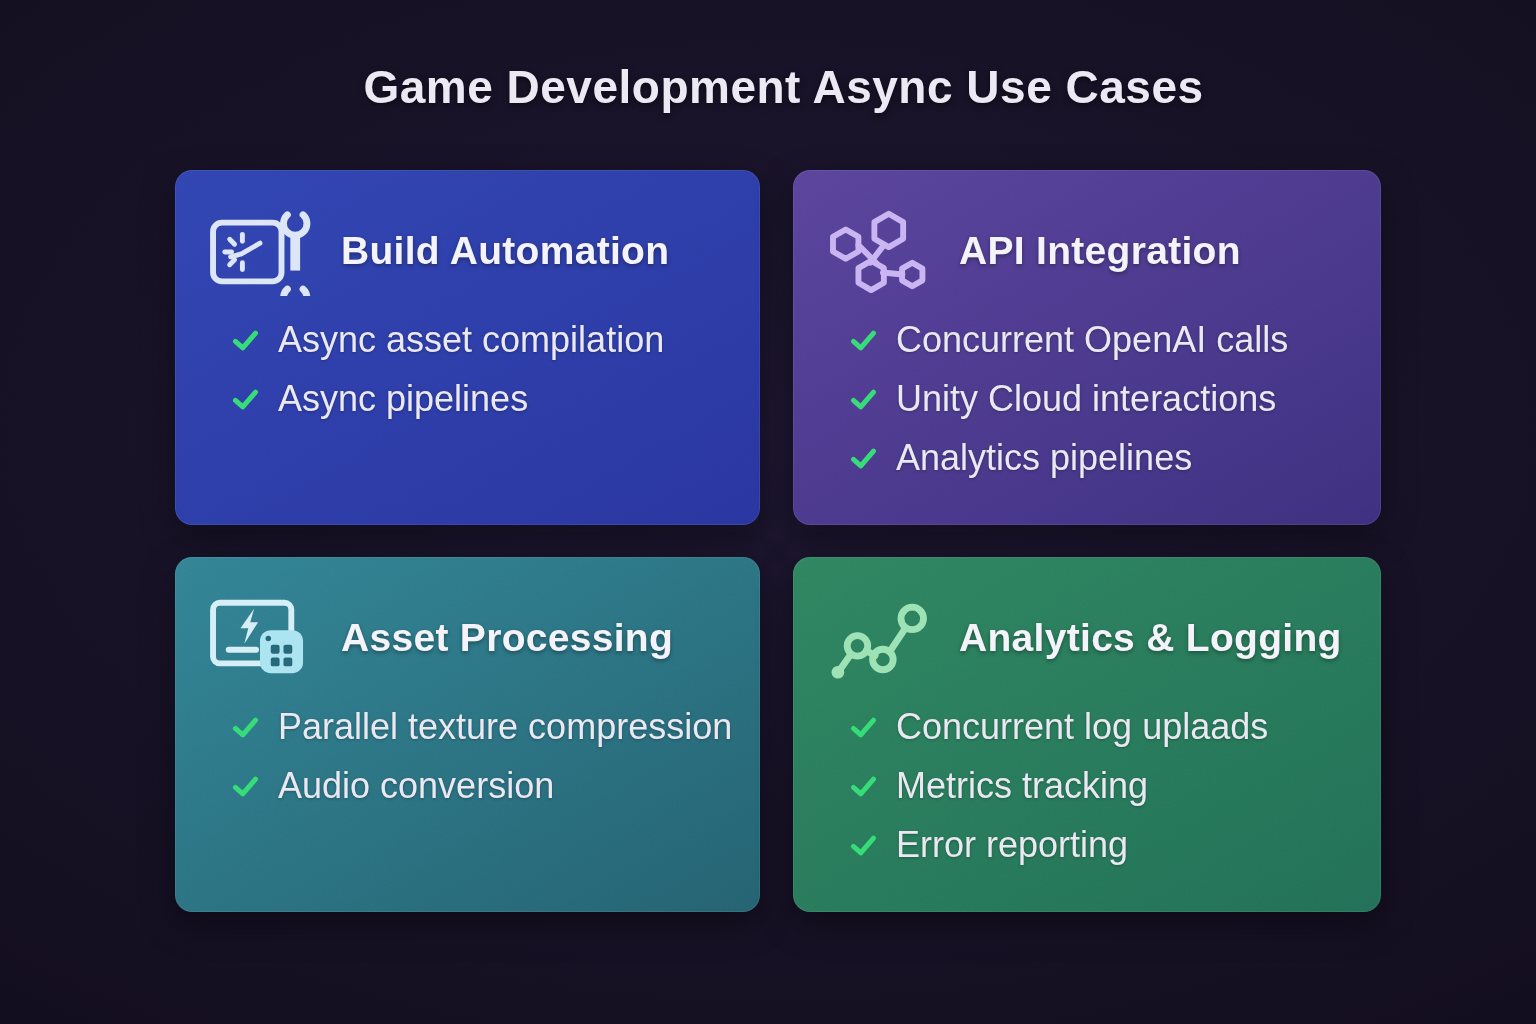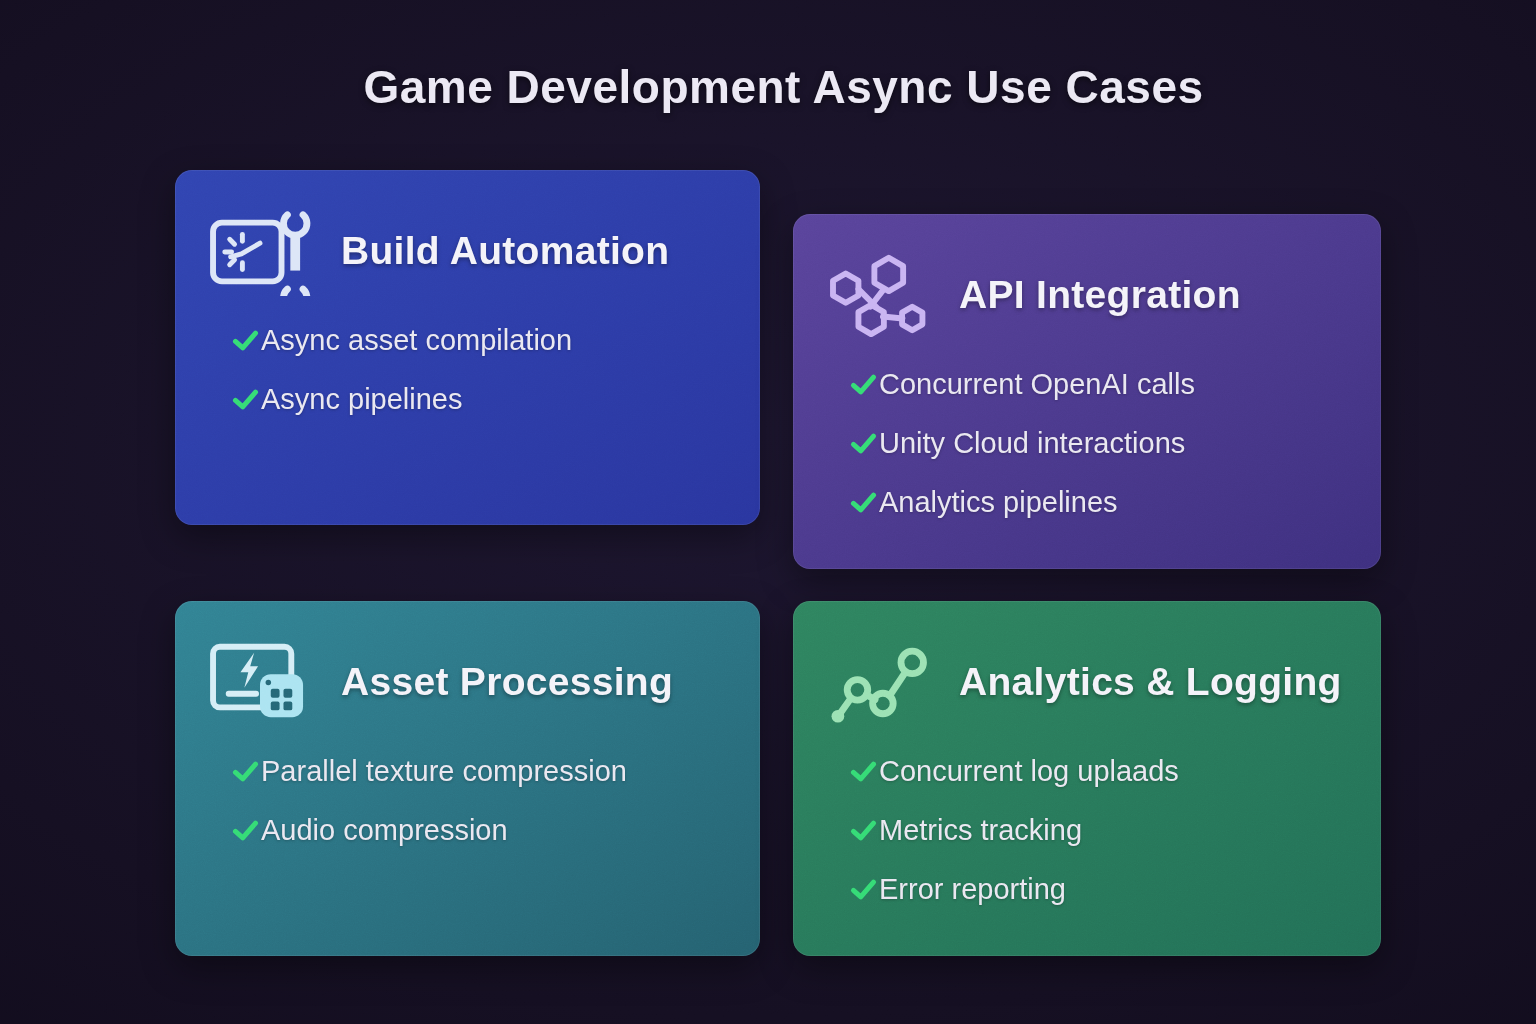--- a/index.html
+++ b/index.html
@@ -37,22 +37,22 @@
   }
   .card-title {
     margin:0; font-size:39px; font-weight:700; letter-spacing:.3px;
     color:#f4f3f9; text-shadow:0 2px 4px rgba(0,0,0,.35);
   }
   .feature-list {
     list-style:none; margin:26px 0 0; padding:0 20px 0 55px;
     display:flex; flex-direction:column; gap:23px;
   }
   .feature-list li {
-    display:flex; align-items:center; 
-    font-size:29px; line-height:36px; color:#eae8f1;
+    display:flex; align-items:center; gap:17px;
+    font-size:36px; line-height:36px; color:#eae8f1;
     text-shadow:0 1px 3px rgba(0,0,0,.25);
   }
   .check { width:31px; height:31px; flex:none; display:flex; }
 </style>
 </head>
 <body>
 
 <div class="stage">
 
   <h1 class="page-title" style="color: rgb(236, 233, 244); padding-left: 31px;">Game Development Async Use Cases</h1>
@@ -92,21 +92,21 @@
           <span class="check">
               <svg viewBox="0 0 34 34" width="31" height="31" fill="none">
                 <path d="M6 18 L14 25 L28 9" stroke="#35dc76" stroke-width="5.5" stroke-linecap="round" stroke-linejoin="round"></path>
               </svg>
             </span>
           <span>Async pipelines</span>
         </li>
       </ul>
     </section>
 
-    <section class="card" style="background: linear-gradient(150deg, rgb(90, 68, 156) 0%, rgb(62, 48, 128) 100%); margin-top: 44px;">
+    <section class="card" style="background: linear-gradient(150deg, rgb(90, 68, 156) 0%, rgb(62, 48, 128) 100%);">
       <header class="card-header">
         <span class="card-icon">
           <svg width="102" height="90" viewBox="0 0 104 92" fill="none" stroke="#c9b4f2" stroke-width="6" stroke-linejoin="round" stroke-linecap="round">
             <polygon points="77.7,33.5 63,42 48.3,33.5 48.3,16.5 63,8 77.7,16.5"></polygon>
             <polygon points="32,46.5 19,54 6,46.5 6,31.5 19,24 32,31.5"></polygon>
             <polygon points="58,78.5 45,86 32,78.5 32,63.5 45,56 58,63.5"></polygon>
             <polygon points="97.4,76 87,82 76.6,76 76.6,64 87,58 97.4,64"></polygon>
             <line x1="32" y1="40" x2="50" y2="58"></line>
             <line x1="58" y1="40" x2="44" y2="58"></line>
             <line x1="57" y1="68" x2="77" y2="70"></line>
@@ -167,21 +167,21 @@
               </svg>
             </span>
           <span>Parallel texture compression</span>
         </li>
         <li>
           <span class="check">
               <svg viewBox="0 0 34 34" width="31" height="31" fill="none">
                 <path d="M6 18 L14 25 L28 9" stroke="#35dc76" stroke-width="5.5" stroke-linecap="round" stroke-linejoin="round"></path>
               </svg>
             </span>
-          <span>Audio compression</span>
+          <span>Audio conversion</span>
         </li>
       </ul>
     </section>
 
     <section class="card" style="background: linear-gradient(150deg, rgb(47, 133, 96) 0%, rgb(34, 112, 87) 100%);">
       <header class="card-header">
         <span class="card-icon">
           <svg width="102" height="90" viewBox="0 0 104 92" fill="none">
             <circle cx="11" cy="81" r="6.5" fill="#9ce2b4"></circle>
             <g stroke="#9ce2b4" stroke-width="7" stroke-linecap="round">

